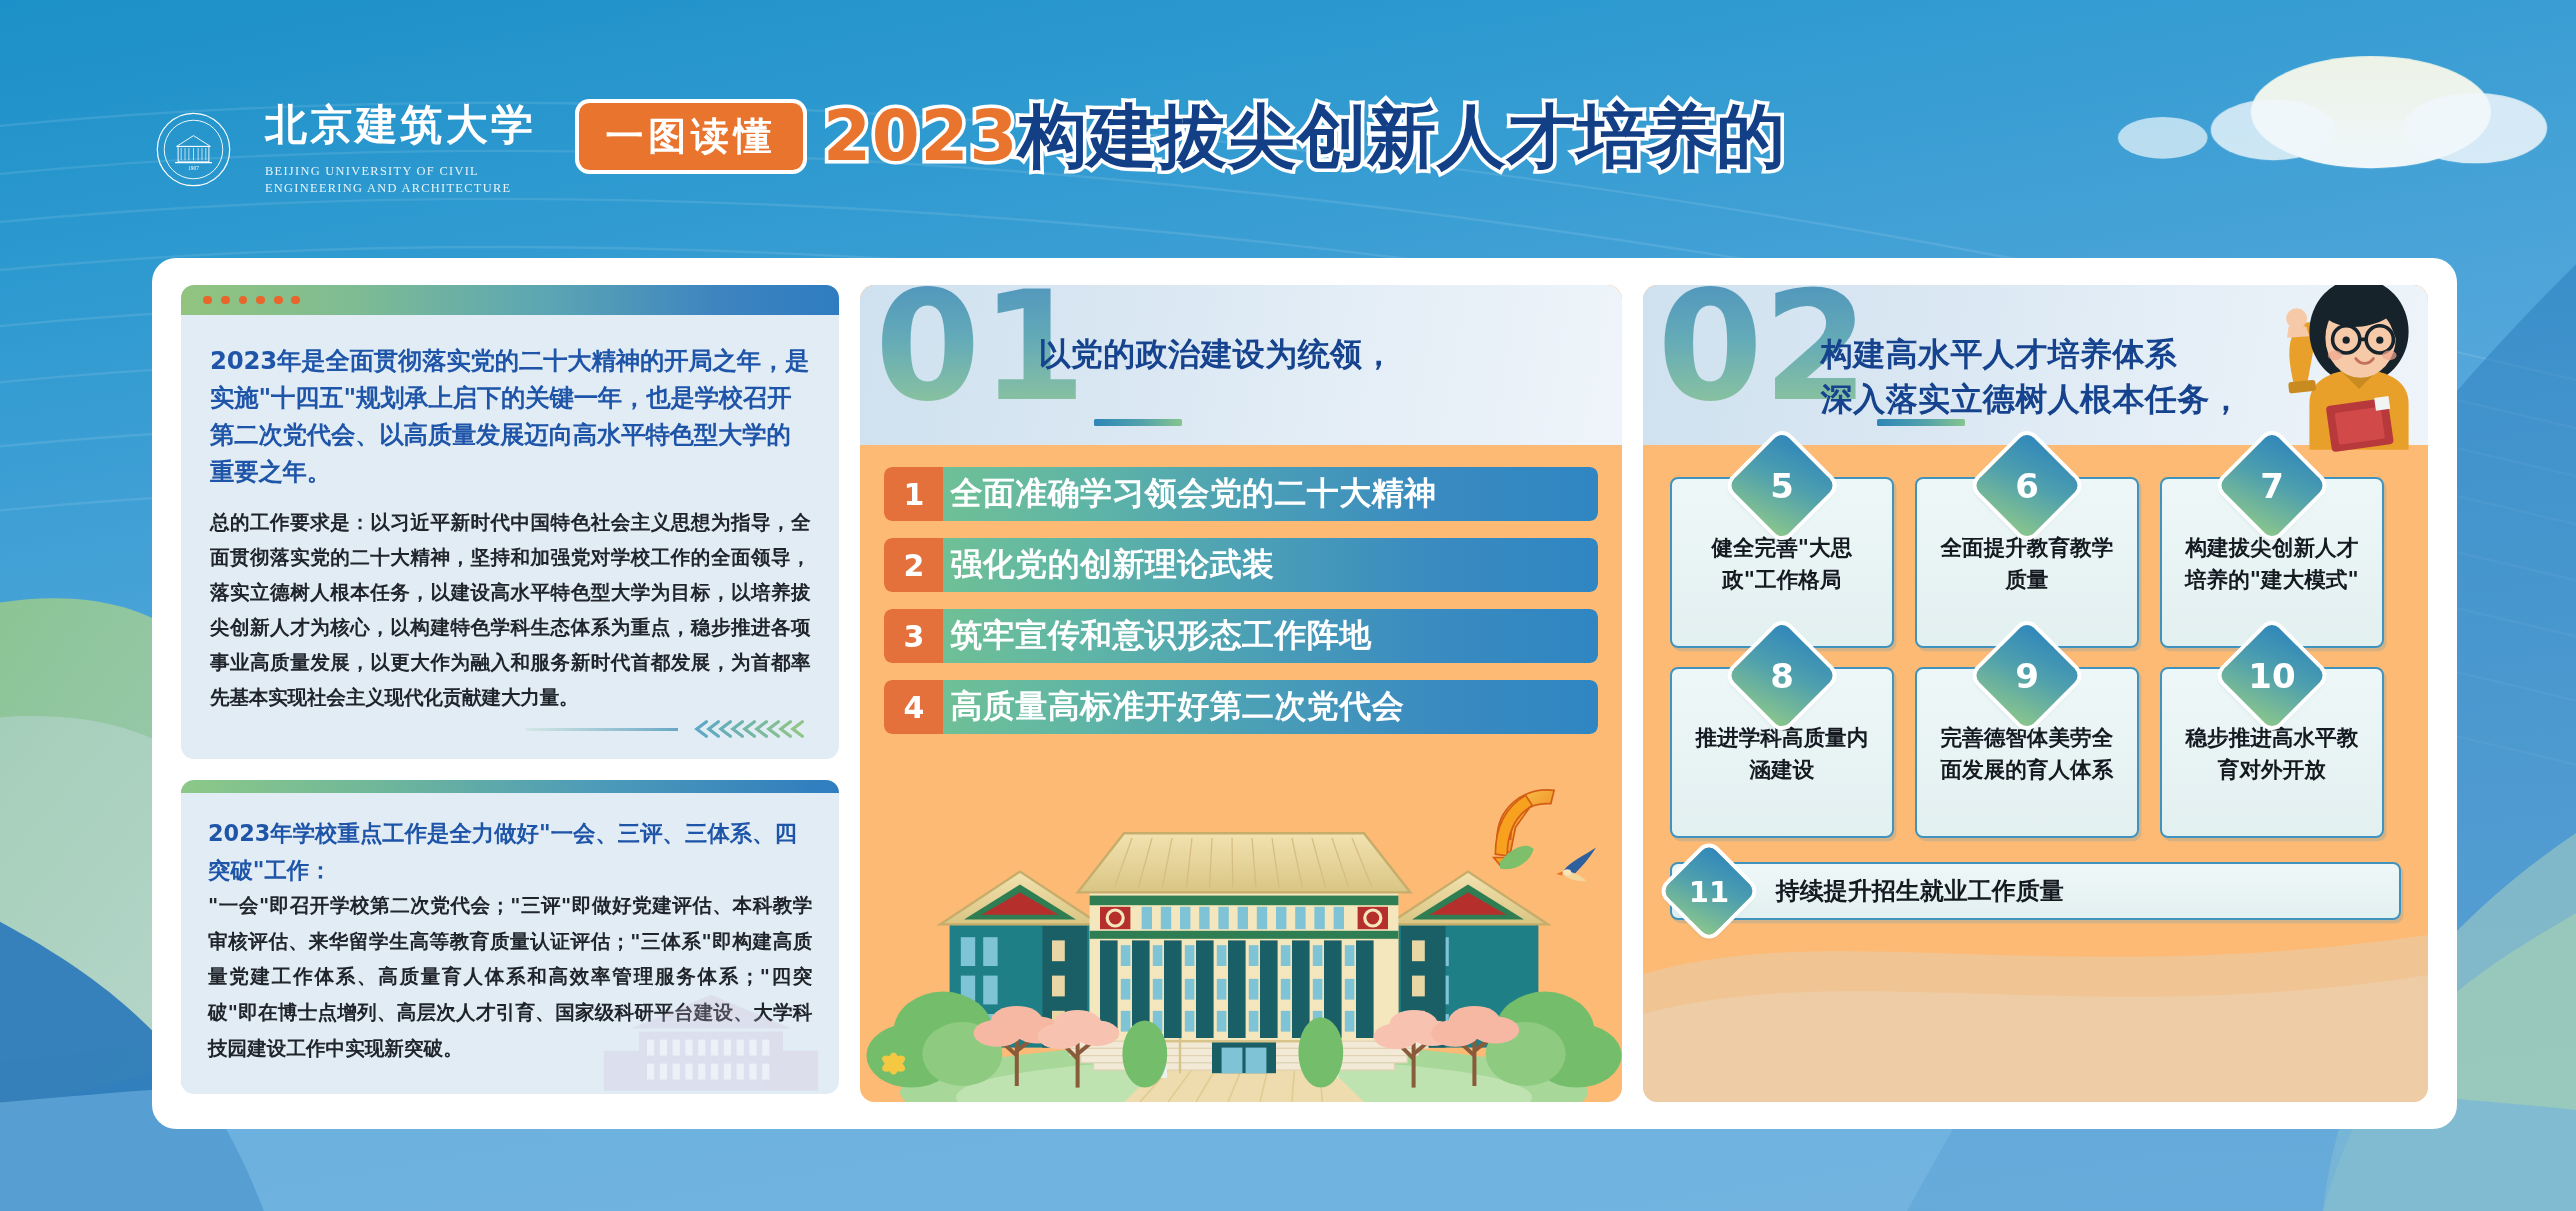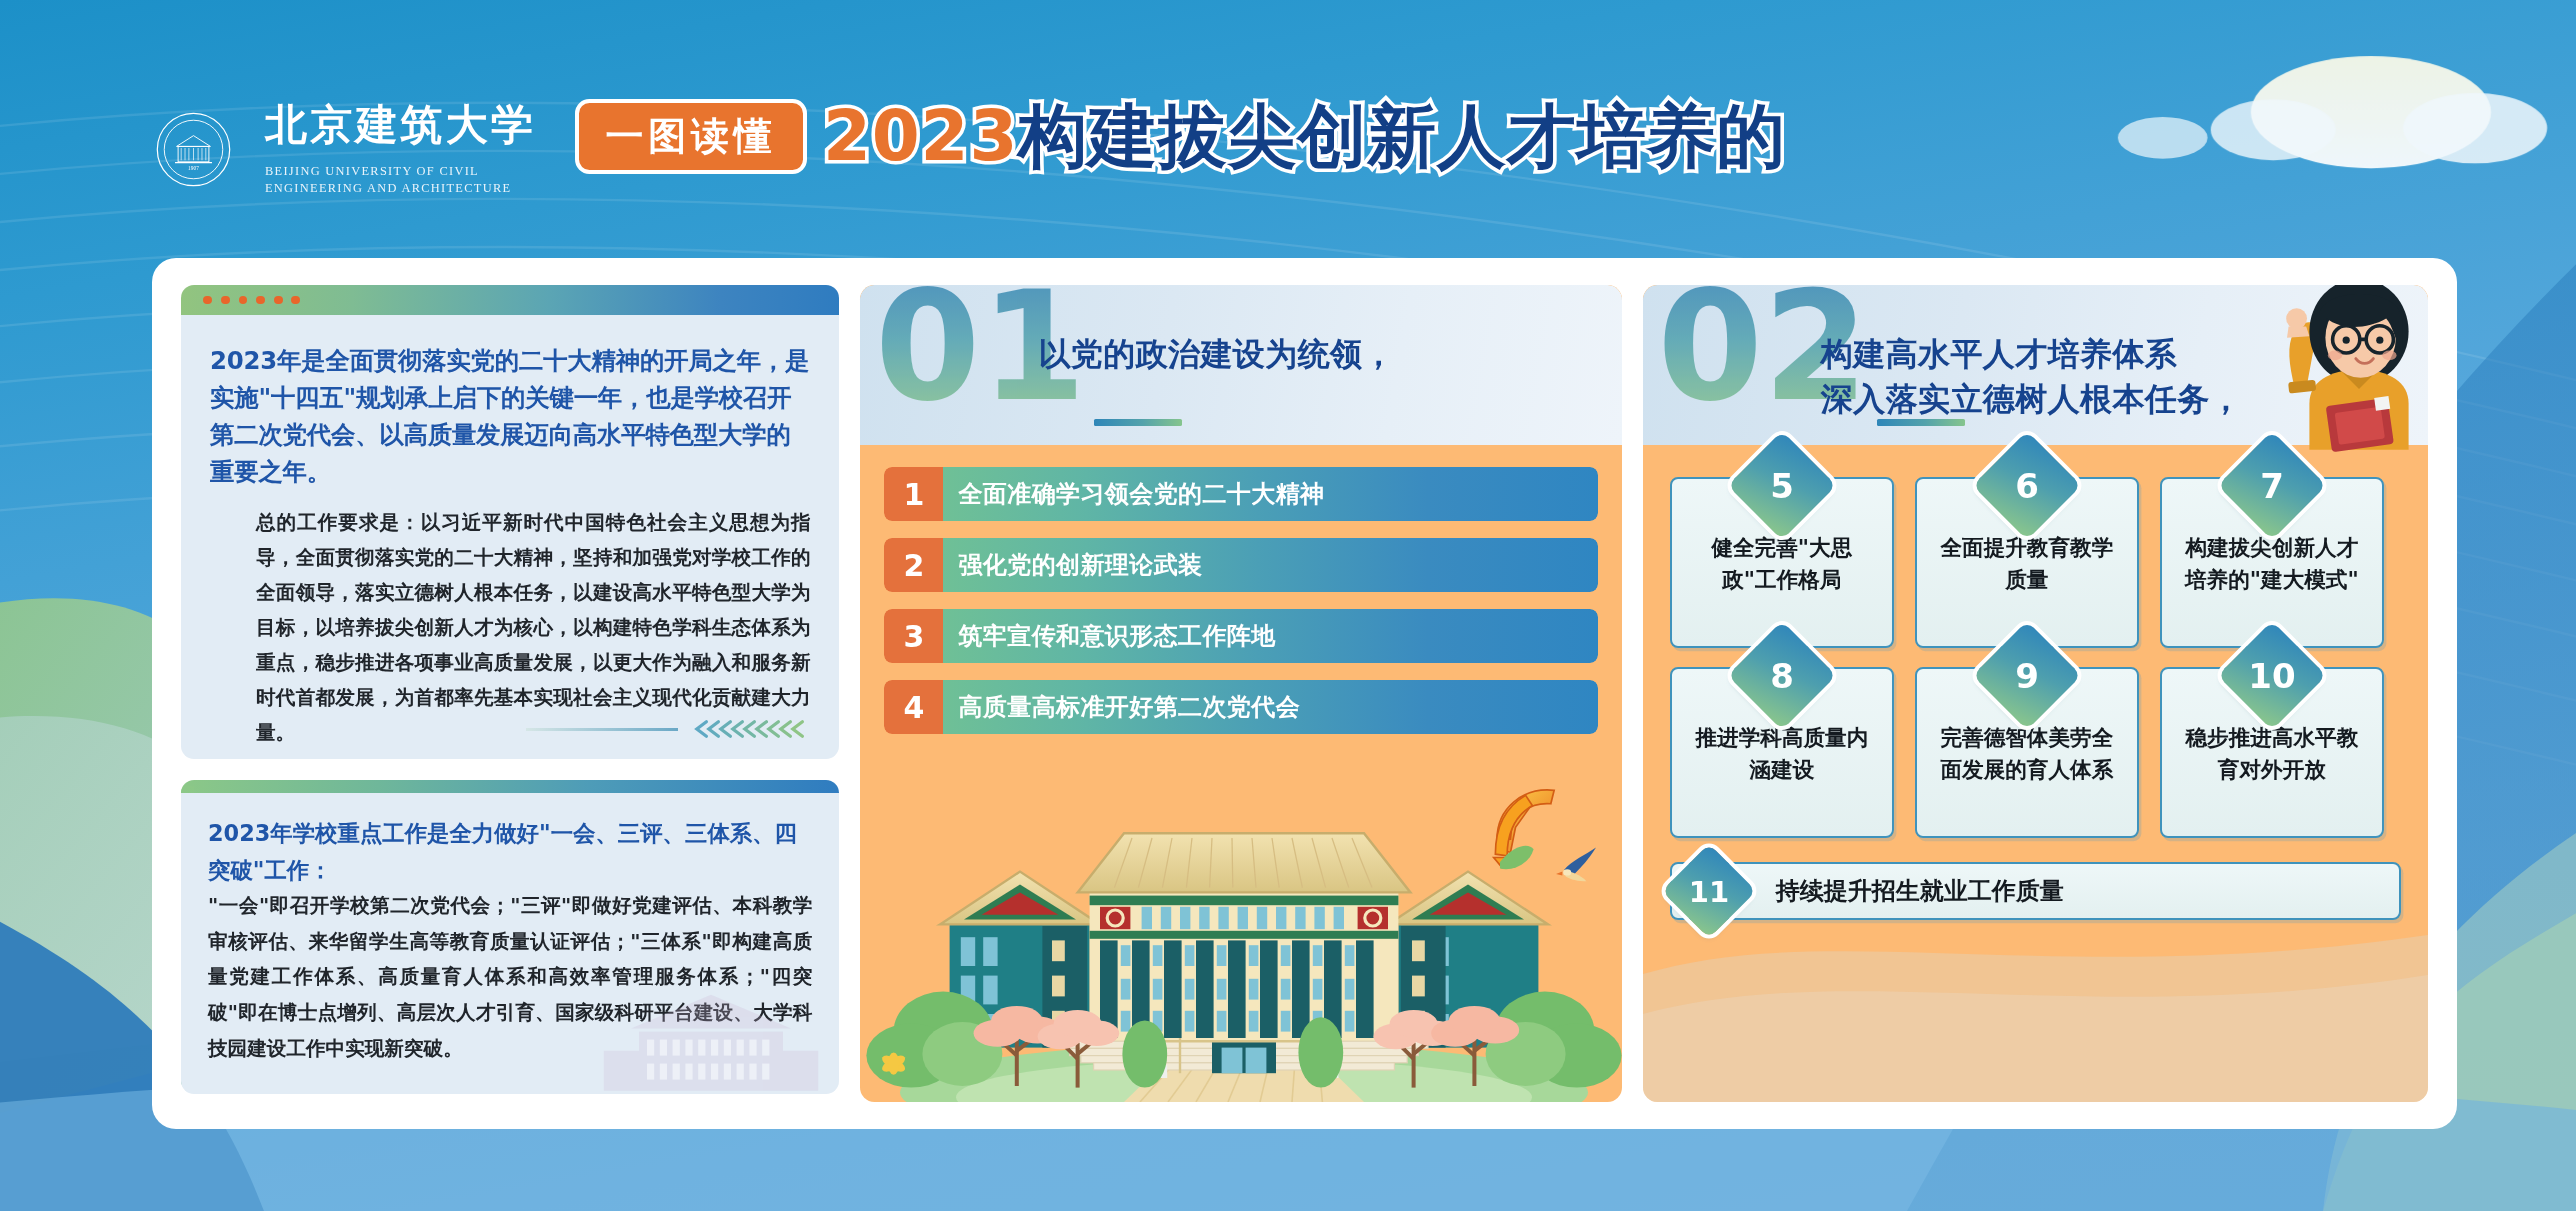--- a/index.html
+++ b/index.html
@@ -67,21 +67,20 @@
     padding: 27px 29px 21px; height: calc(100% - 30px); position: relative; overflow: hidden;
   }
   .lead {
     font-size: 24.4px; font-weight: 700; color: #1f55a8; line-height: 1.52;
     font-family: "DejaVu Sans", sans-serif; letter-spacing: -0.2px;
   }
   .para {
     margin-top: 16px; font-size: 19.6px; font-weight: 700; color: #20252b;
     line-height: 1.78; font-family: "DejaVu Sans", sans-serif; text-align: justify;
     letter-spacing: -0.2px;
-    margin-left: 46px;
   }
   .card-foot { position: absolute; right: 27px; bottom: 17.6px; display: flex; align-items: center; gap: 14.4px; }
   .foot-line { width: 152px; height: 2.4px;
     background: linear-gradient(90deg, rgba(140,196,145,0.15), #6aa8c6); }
   .chevs { display: flex; gap: 1.6px; }
 
   
   .lcard-b-wrap { position: relative; }
   .green-stripe {
     position: absolute; left: 0; top: 6.4px; bottom: 6.4px; width: 13px;
@@ -127,23 +126,23 @@
 
   
   .bars { padding: 22.4px 24px 0; display: flex; flex-direction: column; gap: 17px; position: relative; z-index: 3; }
   .bar { height: 54px; display: flex; align-items: stretch; border-radius: 8px; overflow: hidden; }
   .bar-num {
     width: 59px; flex: 0 0 59px; background: #e4713c; color: #ffffff;
     font-size: 30px; font-weight: 700; display: flex; align-items: center; justify-content: center;
     font-family: "DejaVu Sans", sans-serif; border-radius: 8px 0 0 8px;
   }
   .bar-txt {
-    flex: 1; display: flex; align-items: center; padding-left: 15px;
+    flex: 1; display: flex; align-items: center; padding-left: 7px;
     background: linear-gradient(90deg, #6fc096 0%, #5fb5a6 22%, #4b9fb6 48%, #3a8bc0 74%, #2f86c2 100%);
-    color: #ffffff; font-size: 24px; font-weight: 700; font-family: "DejaVu Sans", sans-serif;
+    color: #ffffff; font-size: 32px; font-weight: 700; font-family: "DejaVu Sans", sans-serif;
     border-radius: 0 8px 8px 0; letter-spacing: 0.4px;
   }
   .illus { position: absolute; left: 0; right: 0; bottom: 0; height: 336px; }
 
   
   .grid { padding: 32px 27px 0; display: flex; flex-wrap: wrap; gap: 19px 21px; position: relative; z-index: 3; }
   .tile {
     width: 224px; min-height: 171px; background: linear-gradient(180deg, #eef7f8 0%, #e3f0f0 100%);
     border: 2px solid #3f93bc; border-radius: 8px; position: relative;
     padding: 53px 13px 14.4px; box-shadow: 2.4px 3.2px 0 rgba(120,160,175,.30);

